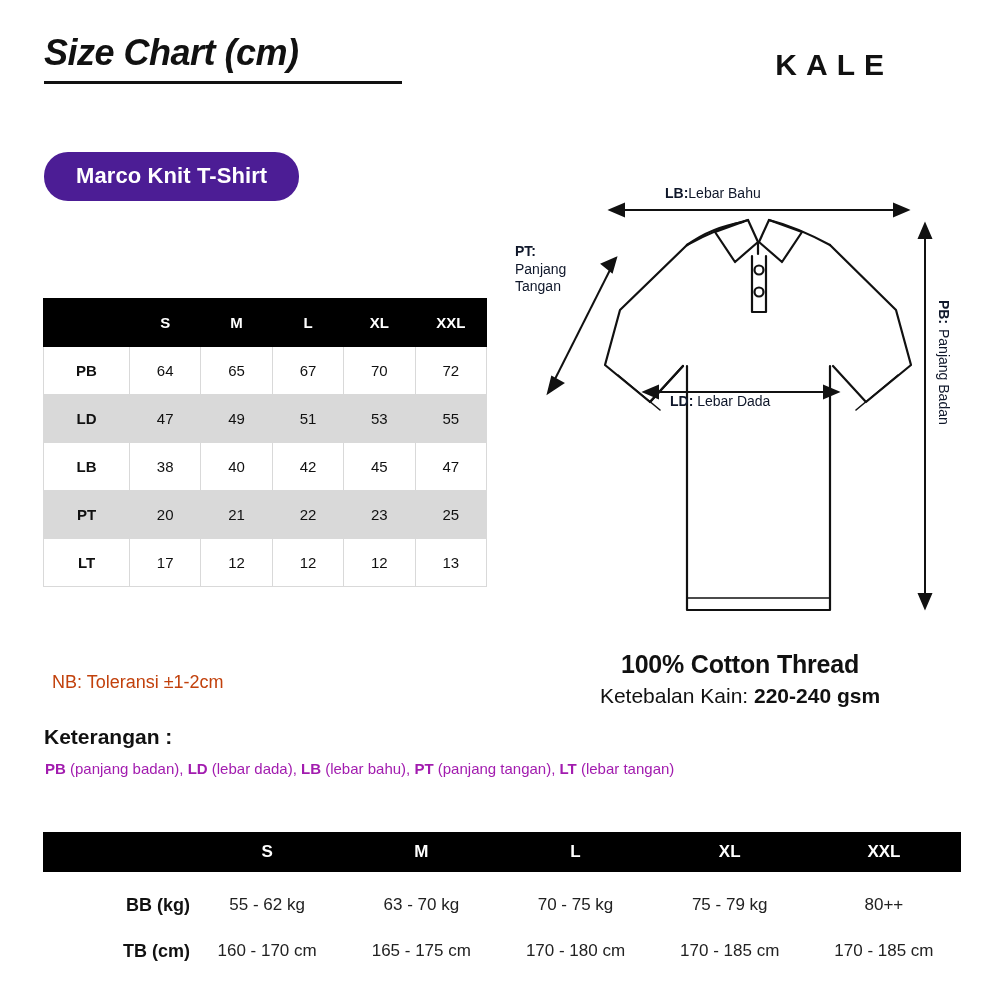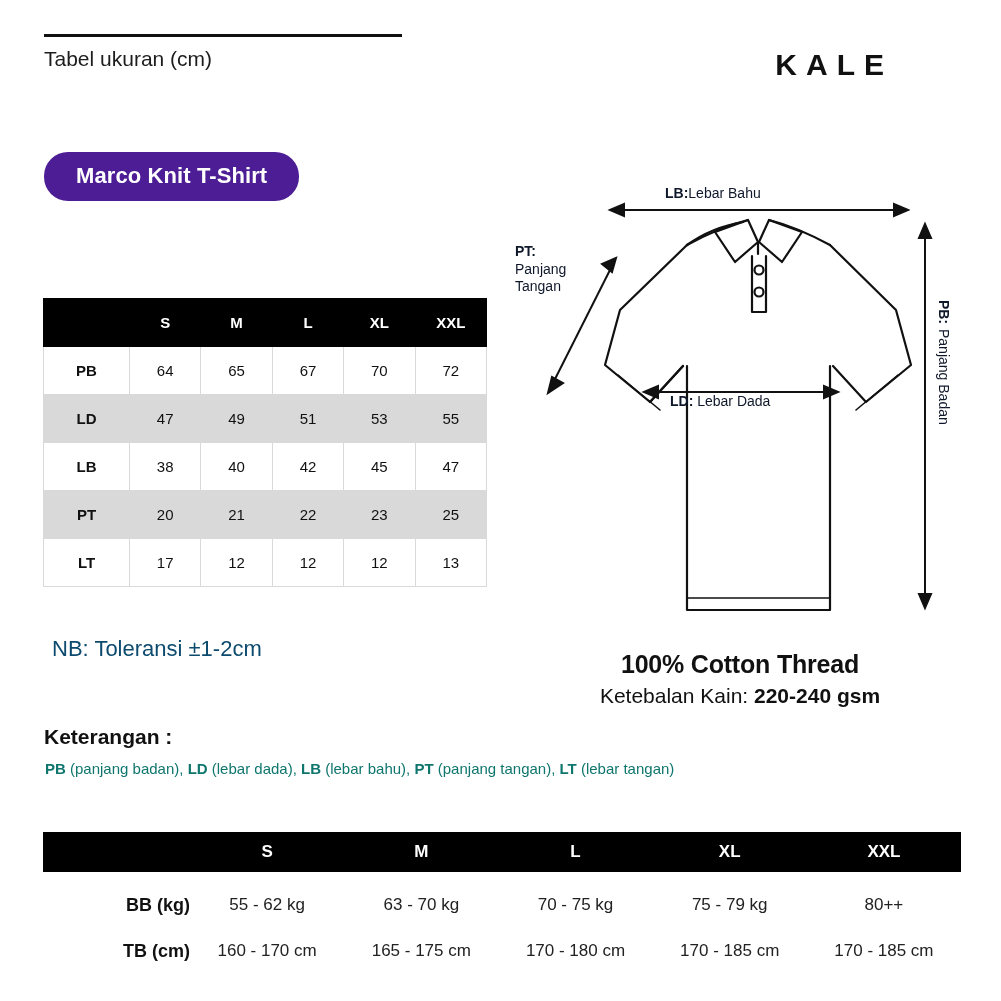--- a/index.html
+++ b/index.html
@@ -104,39 +104,39 @@
     font-weight: bold;
   }
   .size-table tbody tr.alt td {
     background: #d9d9d9;
   }
   .size-table col.lab { width: 86px; }
 
   .nb-note {
     position: absolute;
     left: 52px;
-    top: 636px;
-    font-size: 22px;
-    color: #0c4a6e;
+    top: 672px;
+    font-size: 18px;
+    color: #c2410c;
   }
 
   .keterangan-title {
     position: absolute;
     left: 44px;
     top: 725px;
     font-size: 21px;
     font-weight: bold;
     color: #111;
   }
   .keterangan-body {
     position: absolute;
     left: 45px;
     top: 760px;
     font-size: 15px;
-    color: #0f766e;
+    color: #a21caf;
   }
   .keterangan-body b { font-weight: bold; }
 
   
   .diagram {
     position: absolute;
     left: 500px;
     top: 170px;
     width: 480px;
     height: 470px;
@@ -225,22 +225,22 @@
     font-size: 17px;
     color: #222;
   }
 </style>
 </head>
 <body>
 
 <div class="page">
 
   <div class="title-block">
+    <div class="main-title">Size Chart (cm)</div>
     <div class="title-rule"></div>
-    <div class="sub-title">Tabel ukuran (cm)</div>
   </div>
 
   <div class="product-pill">Marco Knit T-Shirt</div>
 
   <div class="brand">KALE</div>
 
   <table class="size-table">
     <colgroup>
       <col class="lab">
         <col>

